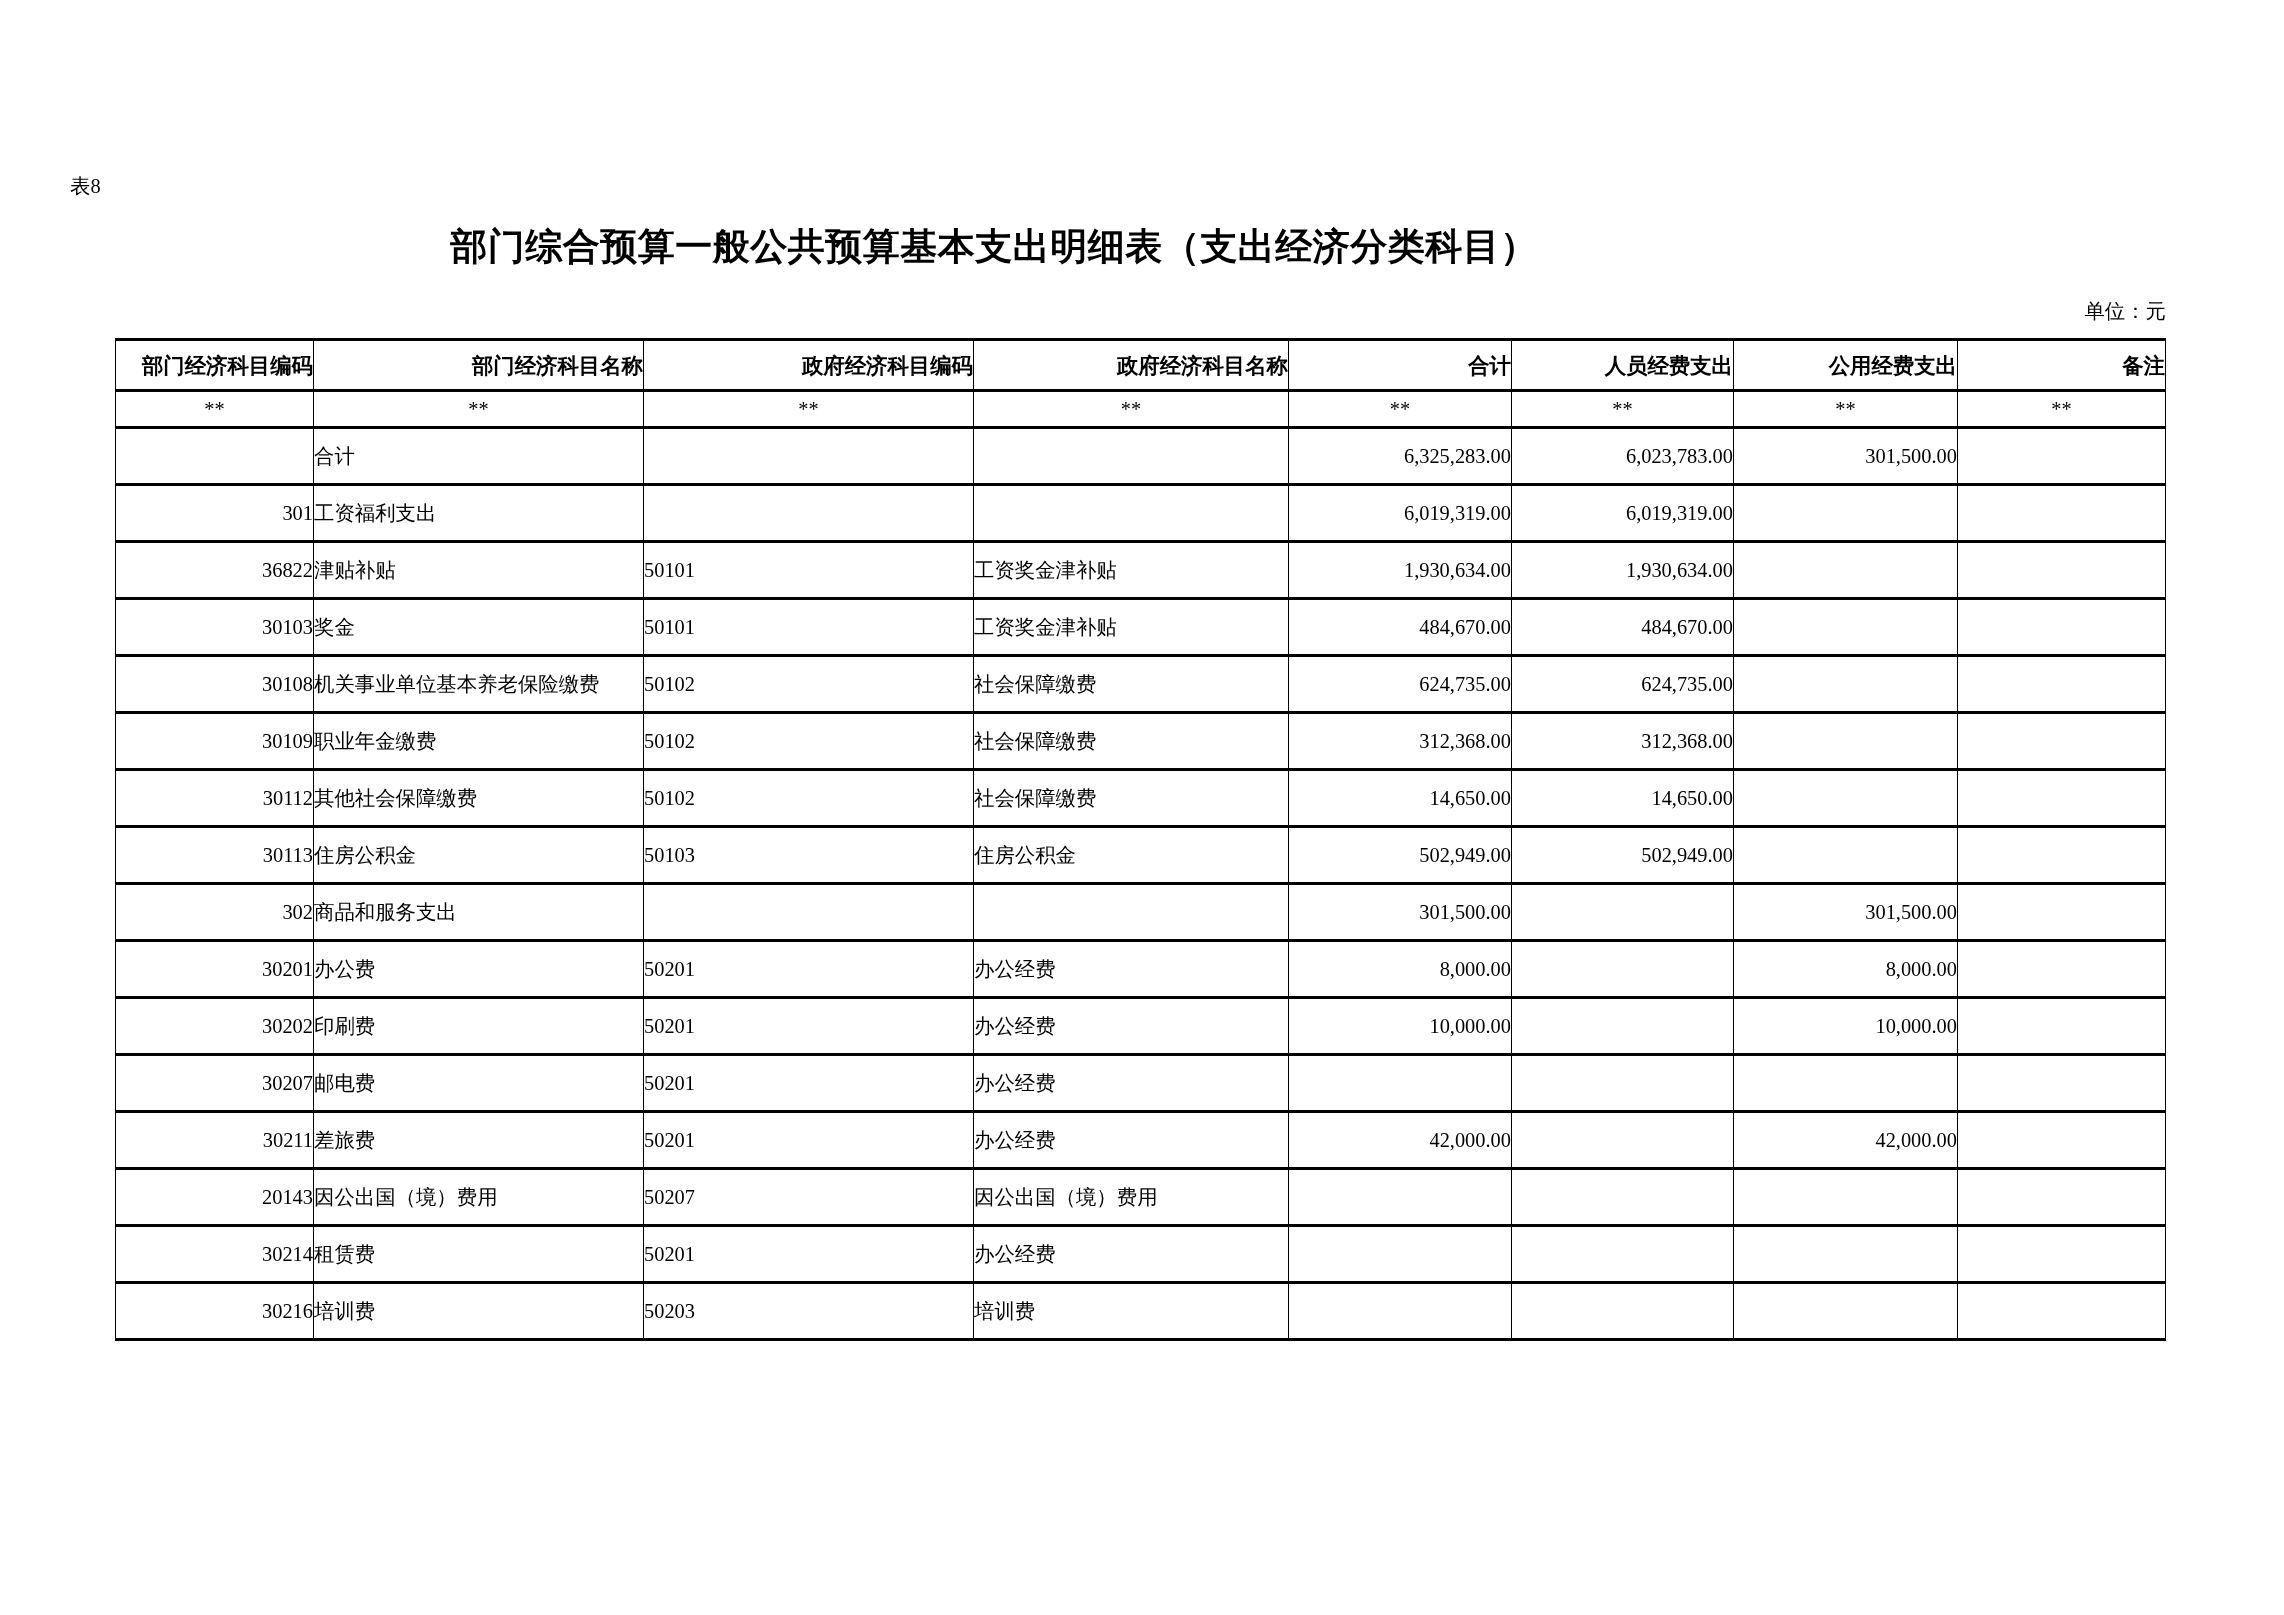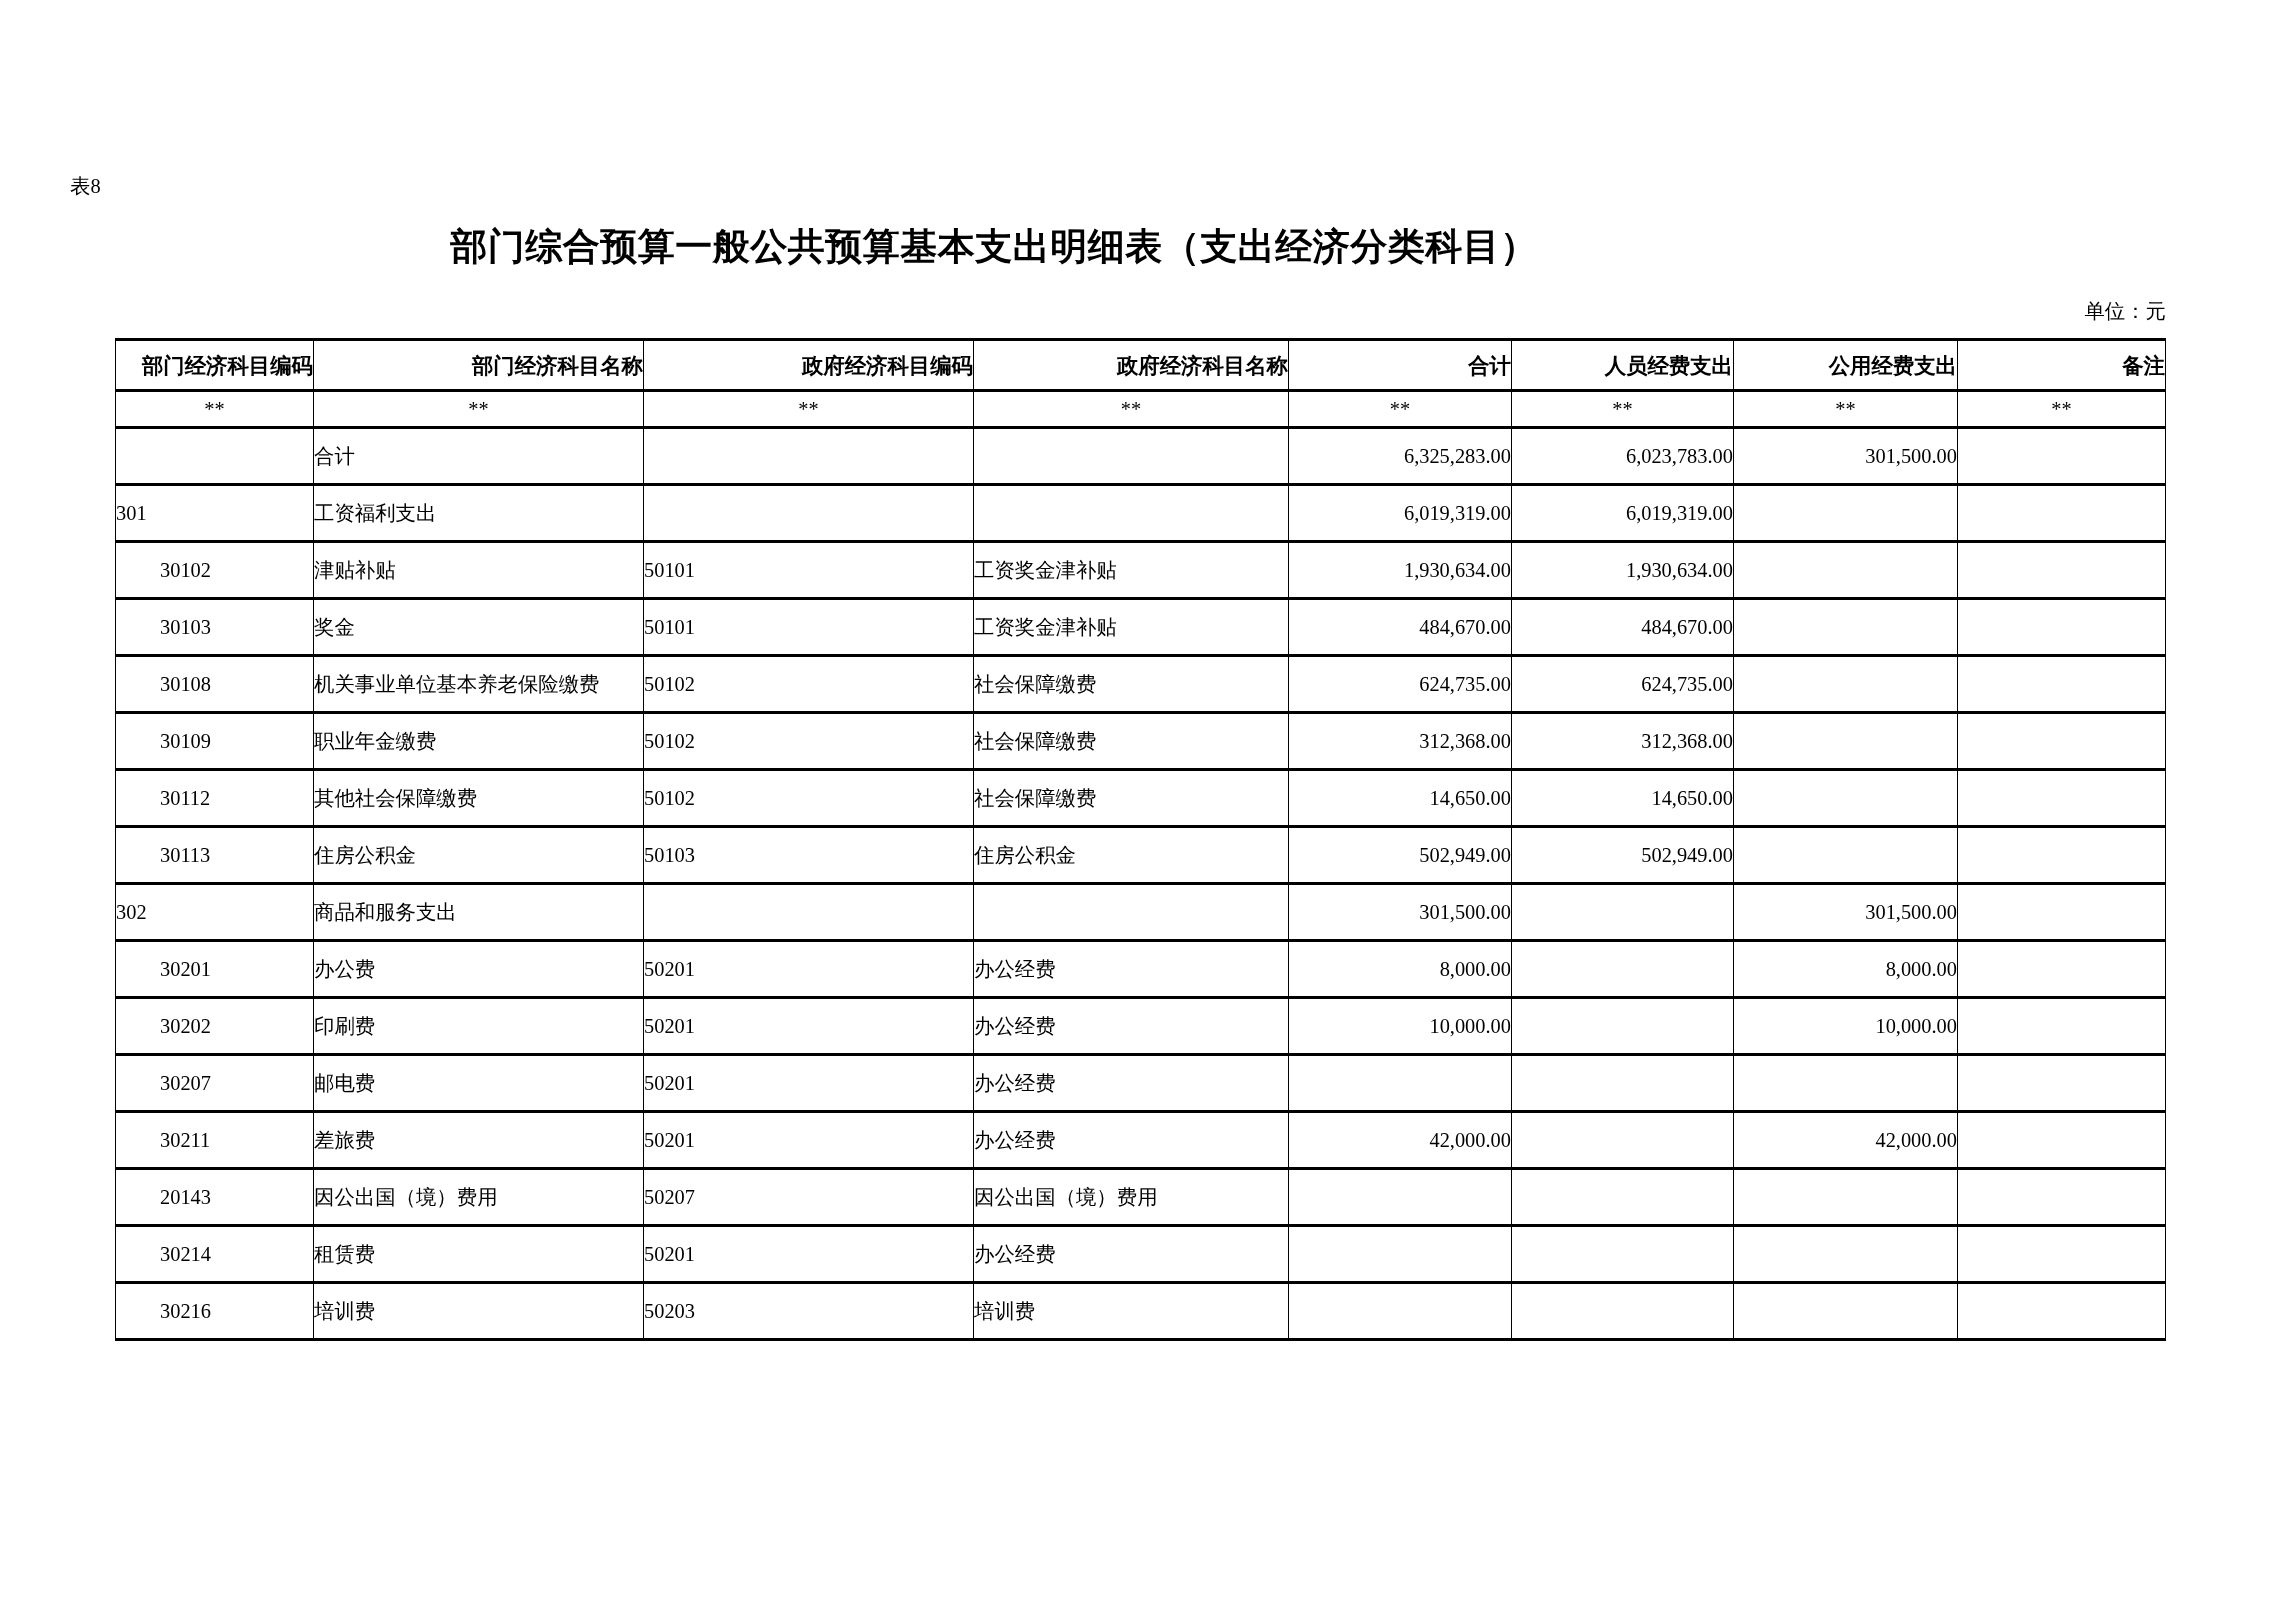--- a/index.html
+++ b/index.html
@@ -65,21 +65,21 @@
   table.budget th {
     font-family: "Liberation Sans", "DejaVu Sans", sans-serif;
     font-weight: 700;
     font-size: 21.4px;
     text-align: right;
   }
   table.budget td {
     font-size: 20.4px;
   }
   td.mask-cell { text-align: center; }
-  td.c-dept_code { text-align: left; padding-left: 6.1px; }
+  td.c-dept_code { text-align: right; padding-left: 6.1px; }
   tr.lvl2 td.c-dept_code { padding-left: 44px; }
   td.c-dept_name, td.c-gov_code, td.c-gov_name { text-align: left; padding-left: 5.1px; }
   td.c-total, td.c-personnel, td.c-public { text-align: right; padding-right: 6.1px; }
   td.c-note { text-align: center; }
 </style>
 </head>
 <body>
 
 <div class="sheet-label">表8</div>
 
@@ -135,21 +135,21 @@
         <td class="c-dept_code">301</td>
         <td class="c-dept_name">工资福利支出</td>
         <td class="c-gov_code"></td>
         <td class="c-gov_name"></td>
         <td class="c-total">6,019,319.00</td>
         <td class="c-personnel">6,019,319.00</td>
         <td class="c-public"></td>
         <td class="c-note"></td>
       </tr>
       <tr class="lvl2">
-        <td class="c-dept_code">30102</td>
+        <td class="c-dept_code">36822</td>
         <td class="c-dept_name">津贴补贴</td>
         <td class="c-gov_code">50101</td>
         <td class="c-gov_name">工资奖金津补贴</td>
         <td class="c-total">1,930,634.00</td>
         <td class="c-personnel">1,930,634.00</td>
         <td class="c-public"></td>
         <td class="c-note"></td>
       </tr>
       <tr class="lvl2">
         <td class="c-dept_code">30103</td>

